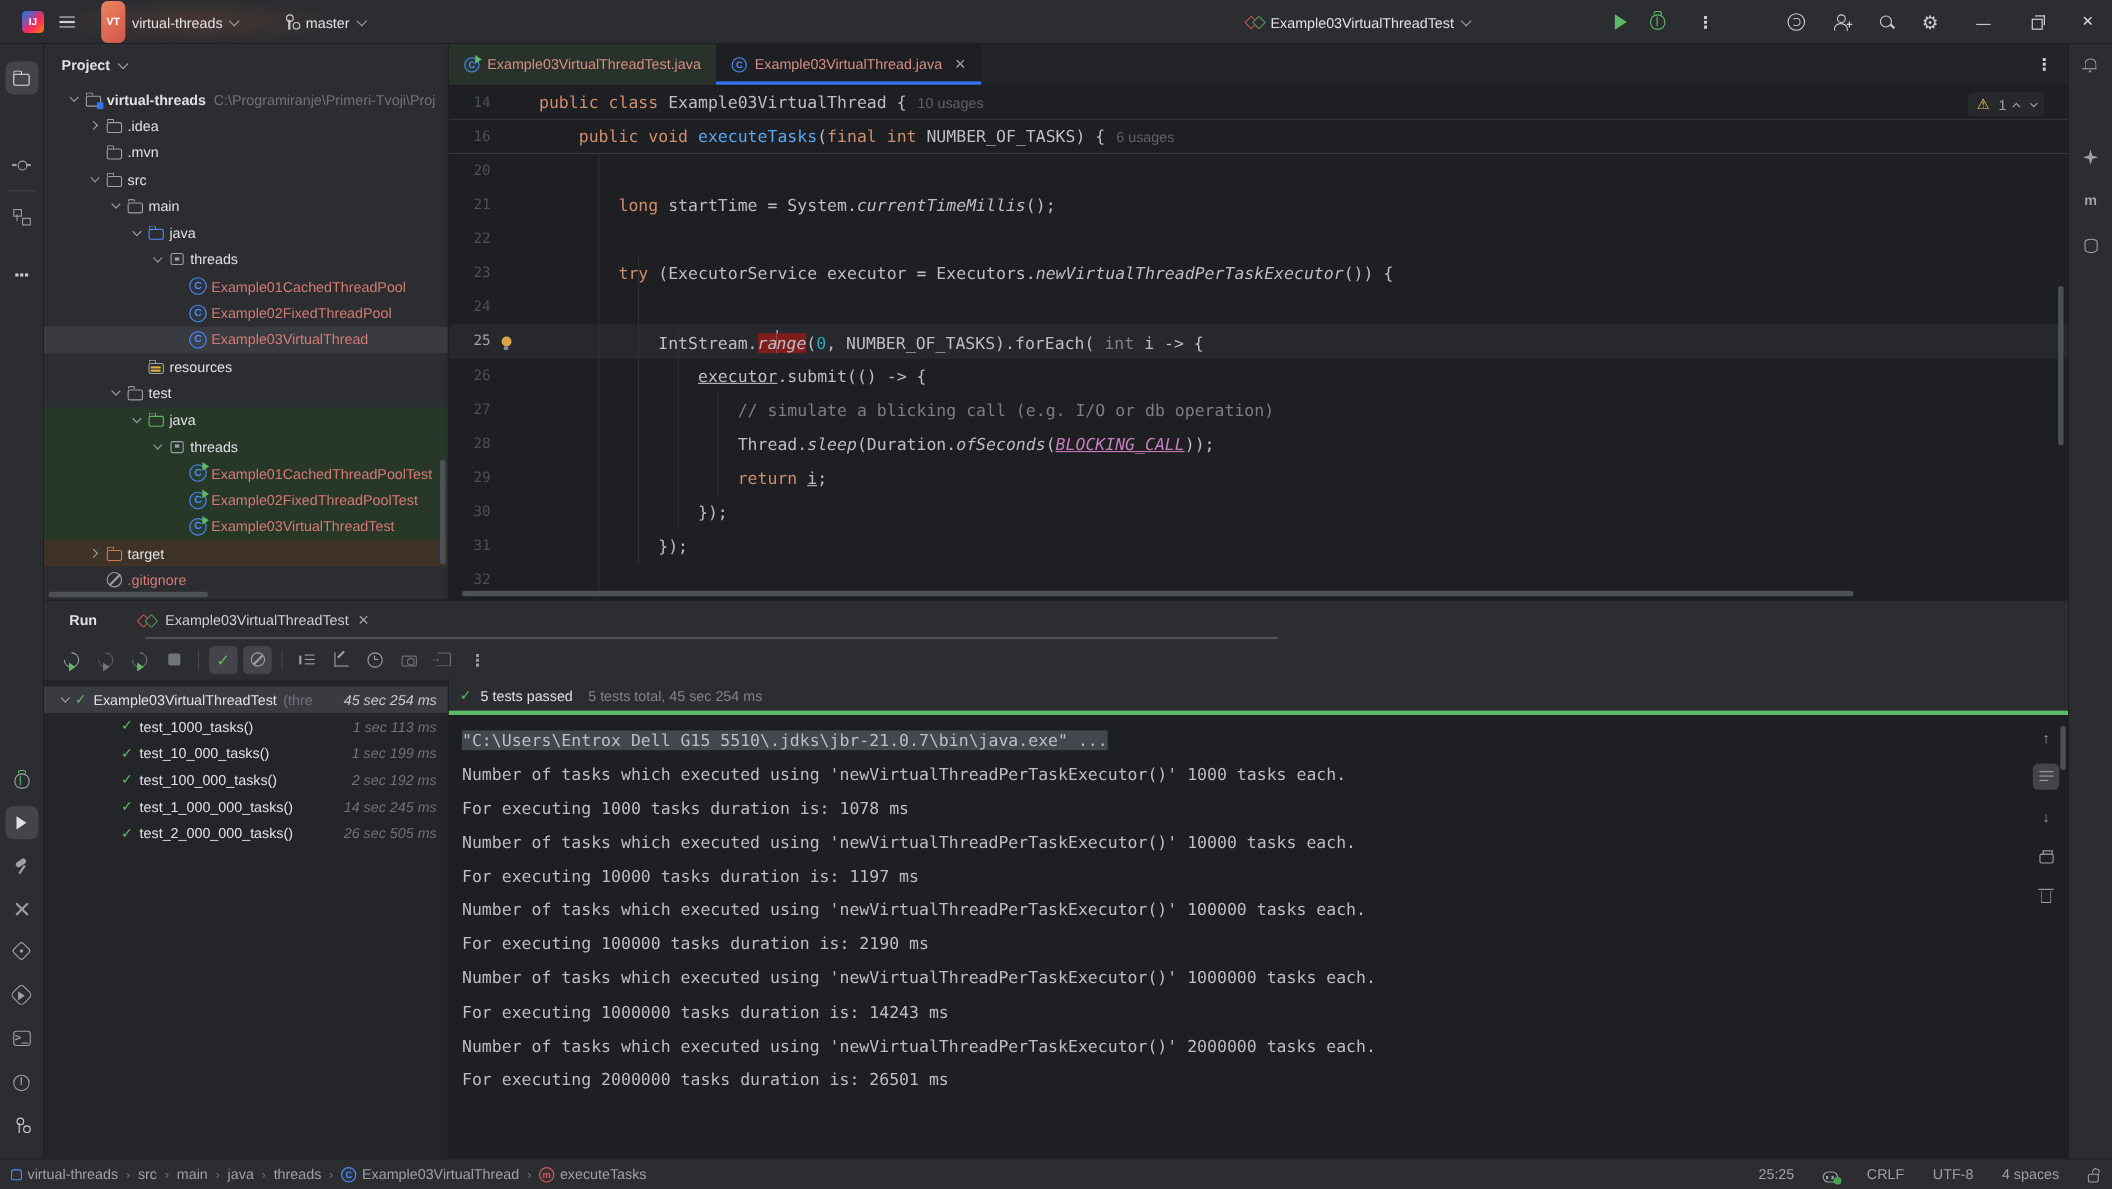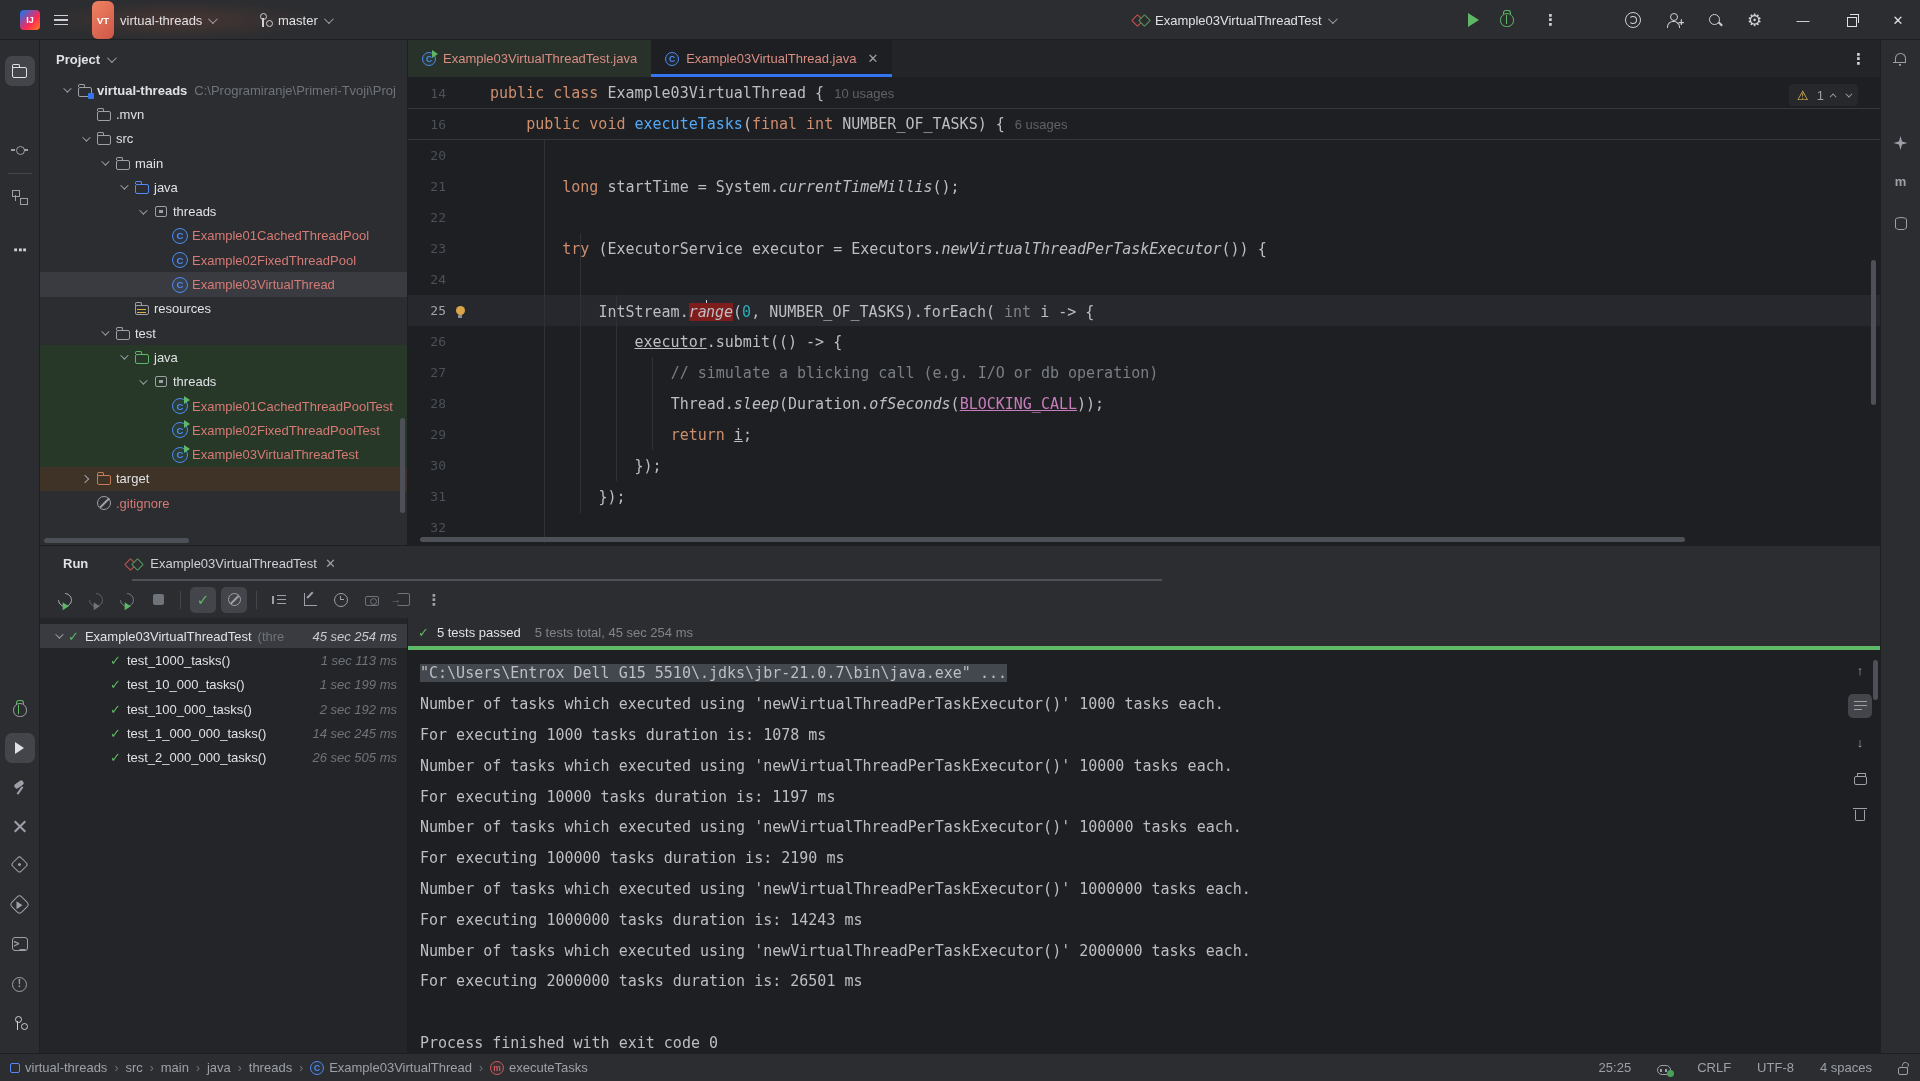--- a/index.html
+++ b/index.html
@@ -138,21 +138,21 @@
   #code-area { position:relative; flex:1; overflow:hidden; }
   .crow { display:flex; height:31px; align-items:center; font-family:"DejaVu Sans Mono","Liberation Mono",monospace; font-size:15px; }
   .crow.cur { background:#26282e; }
   .crow.sep { border-bottom:1px solid #35373b; }
   .lnum { width:38px; flex:none; text-align:right; color:#4b5059; font-size:13px; font-family:"DejaVu Sans Mono",monospace; }
   .crow.cur .lnum { color:#a1a3ab; }
   .gico { width:28px; flex:none; display:flex; justify-content:center; align-items:center; }
   .codeln { white-space:pre; padding-left:16px; color:#bcbec4; }
   .s-kw { color:#cf8e6d; } .s-txt { color:#bcbec4; } .s-mth { color:#56a8f5; }
   .s-smth { color:#bcbec4; font-style:italic; } .s-num { color:#2aacb8; } .s-cmt { color:#7a7e85; }
-  .s-cst { color:#c77dbb; text-decoration:underline; }
+  .s-cst { color:#c77dbb; font-style:italic; text-decoration:underline; }
   .s-ul { color:#bcbec4; text-decoration:underline; }
   .s-hl { color:#bcbec4; font-style:italic; background:#7f1d1d; }
   .s-inlay { color:#7e8288; }
   .hintlbl { color:#5f6268; font-size:13px; font-family:"Liberation Sans",sans-serif; margin-left:10px; }
   .caret { display:inline-block; width:0; border-left:1.8px solid #d4d7dd; height:21px; vertical-align:text-bottom; margin:0 -0.9px; }
   .i-bulb { position:relative; width:9px; height:9px; background:#dca54a; border-radius:50%; }
   .i-bulb::after { content:""; position:absolute; left:2.4px; top:9px; width:4px; height:3px; background:#8a8d92; }
   .guide { position:absolute; width:1px; background:#2f3134; }
   #inspect-widget { position:absolute; right:22px; top:6px; height:22px; display:flex; align-items:center; gap:8px;
     background:#26282b; border-radius:4px; padding:0 8px; color:#9da0a8; }
@@ -354,20 +354,30 @@
                 <span class="chev down"></span>
               </span>
               <span class="tic">
                 <span class="i-tfold proj"></span>
               </span>
               <span class="lbl" style="font-weight: bold;">virtual-threads</span>
               <span class="extra">C:\Programiranje\Primeri-Tvoji\Proj</span>
             </div>
             <div class="trow">
               <span class="sp" style="width: 37px;"></span>
+              <span class="chslot">
+                <span class="chev right"></span>
+              </span>
+              <span class="tic">
+                <span class="i-tfold"></span>
+              </span>
+              <span class="lbl">.idea</span>
+            </div>
+            <div class="trow">
+              <span class="sp" style="width: 37px;"></span>
               <span class="chslot"></span>
               <span class="tic">
                 <span class="i-tfold"></span>
               </span>
               <span class="lbl">.mvn</span>
             </div>
             <div class="trow">
               <span class="sp" style="width: 37px;"></span>
               <span class="chslot">
                 <span class="chev down"></span>
@@ -738,21 +748,20 @@
               <div class="conrow"><span>For executing 1000 tasks duration is: 1078 ms</span></div>
               <div class="conrow"><span>Number of tasks which executed using 'newVirtualThreadPerTaskExecutor()' 10000 tasks each.</span></div>
               <div class="conrow"><span>For executing 10000 tasks duration is: 1197 ms</span></div>
               <div class="conrow"><span>Number of tasks which executed using 'newVirtualThreadPerTaskExecutor()' 100000 tasks each.</span></div>
               <div class="conrow"><span>For executing 100000 tasks duration is: 2190 ms</span></div>
               <div class="conrow"><span>Number of tasks which executed using 'newVirtualThreadPerTaskExecutor()' 1000000 tasks each.</span></div>
               <div class="conrow"><span>For executing 1000000 tasks duration is: 14243 ms</span></div>
               <div class="conrow"><span>Number of tasks which executed using 'newVirtualThreadPerTaskExecutor()' 2000000 tasks each.</span></div>
               <div class="conrow"><span>For executing 2000000 tasks duration is: 26501 ms</span></div>
               <div class="conrow"><span></span></div>
-              <div class="conrow"><span>Process finished with exit code 0</span></div>
             </div>
           <div id="console-tools">
             <span class="ct">↑</span>
             <span class="ct toggled">
                 <span class="i-wrap"></span>
               </span>
             <span class="ct">↓</span>
             <span class="ct">
                 <span class="i-print"></span>
               </span>

